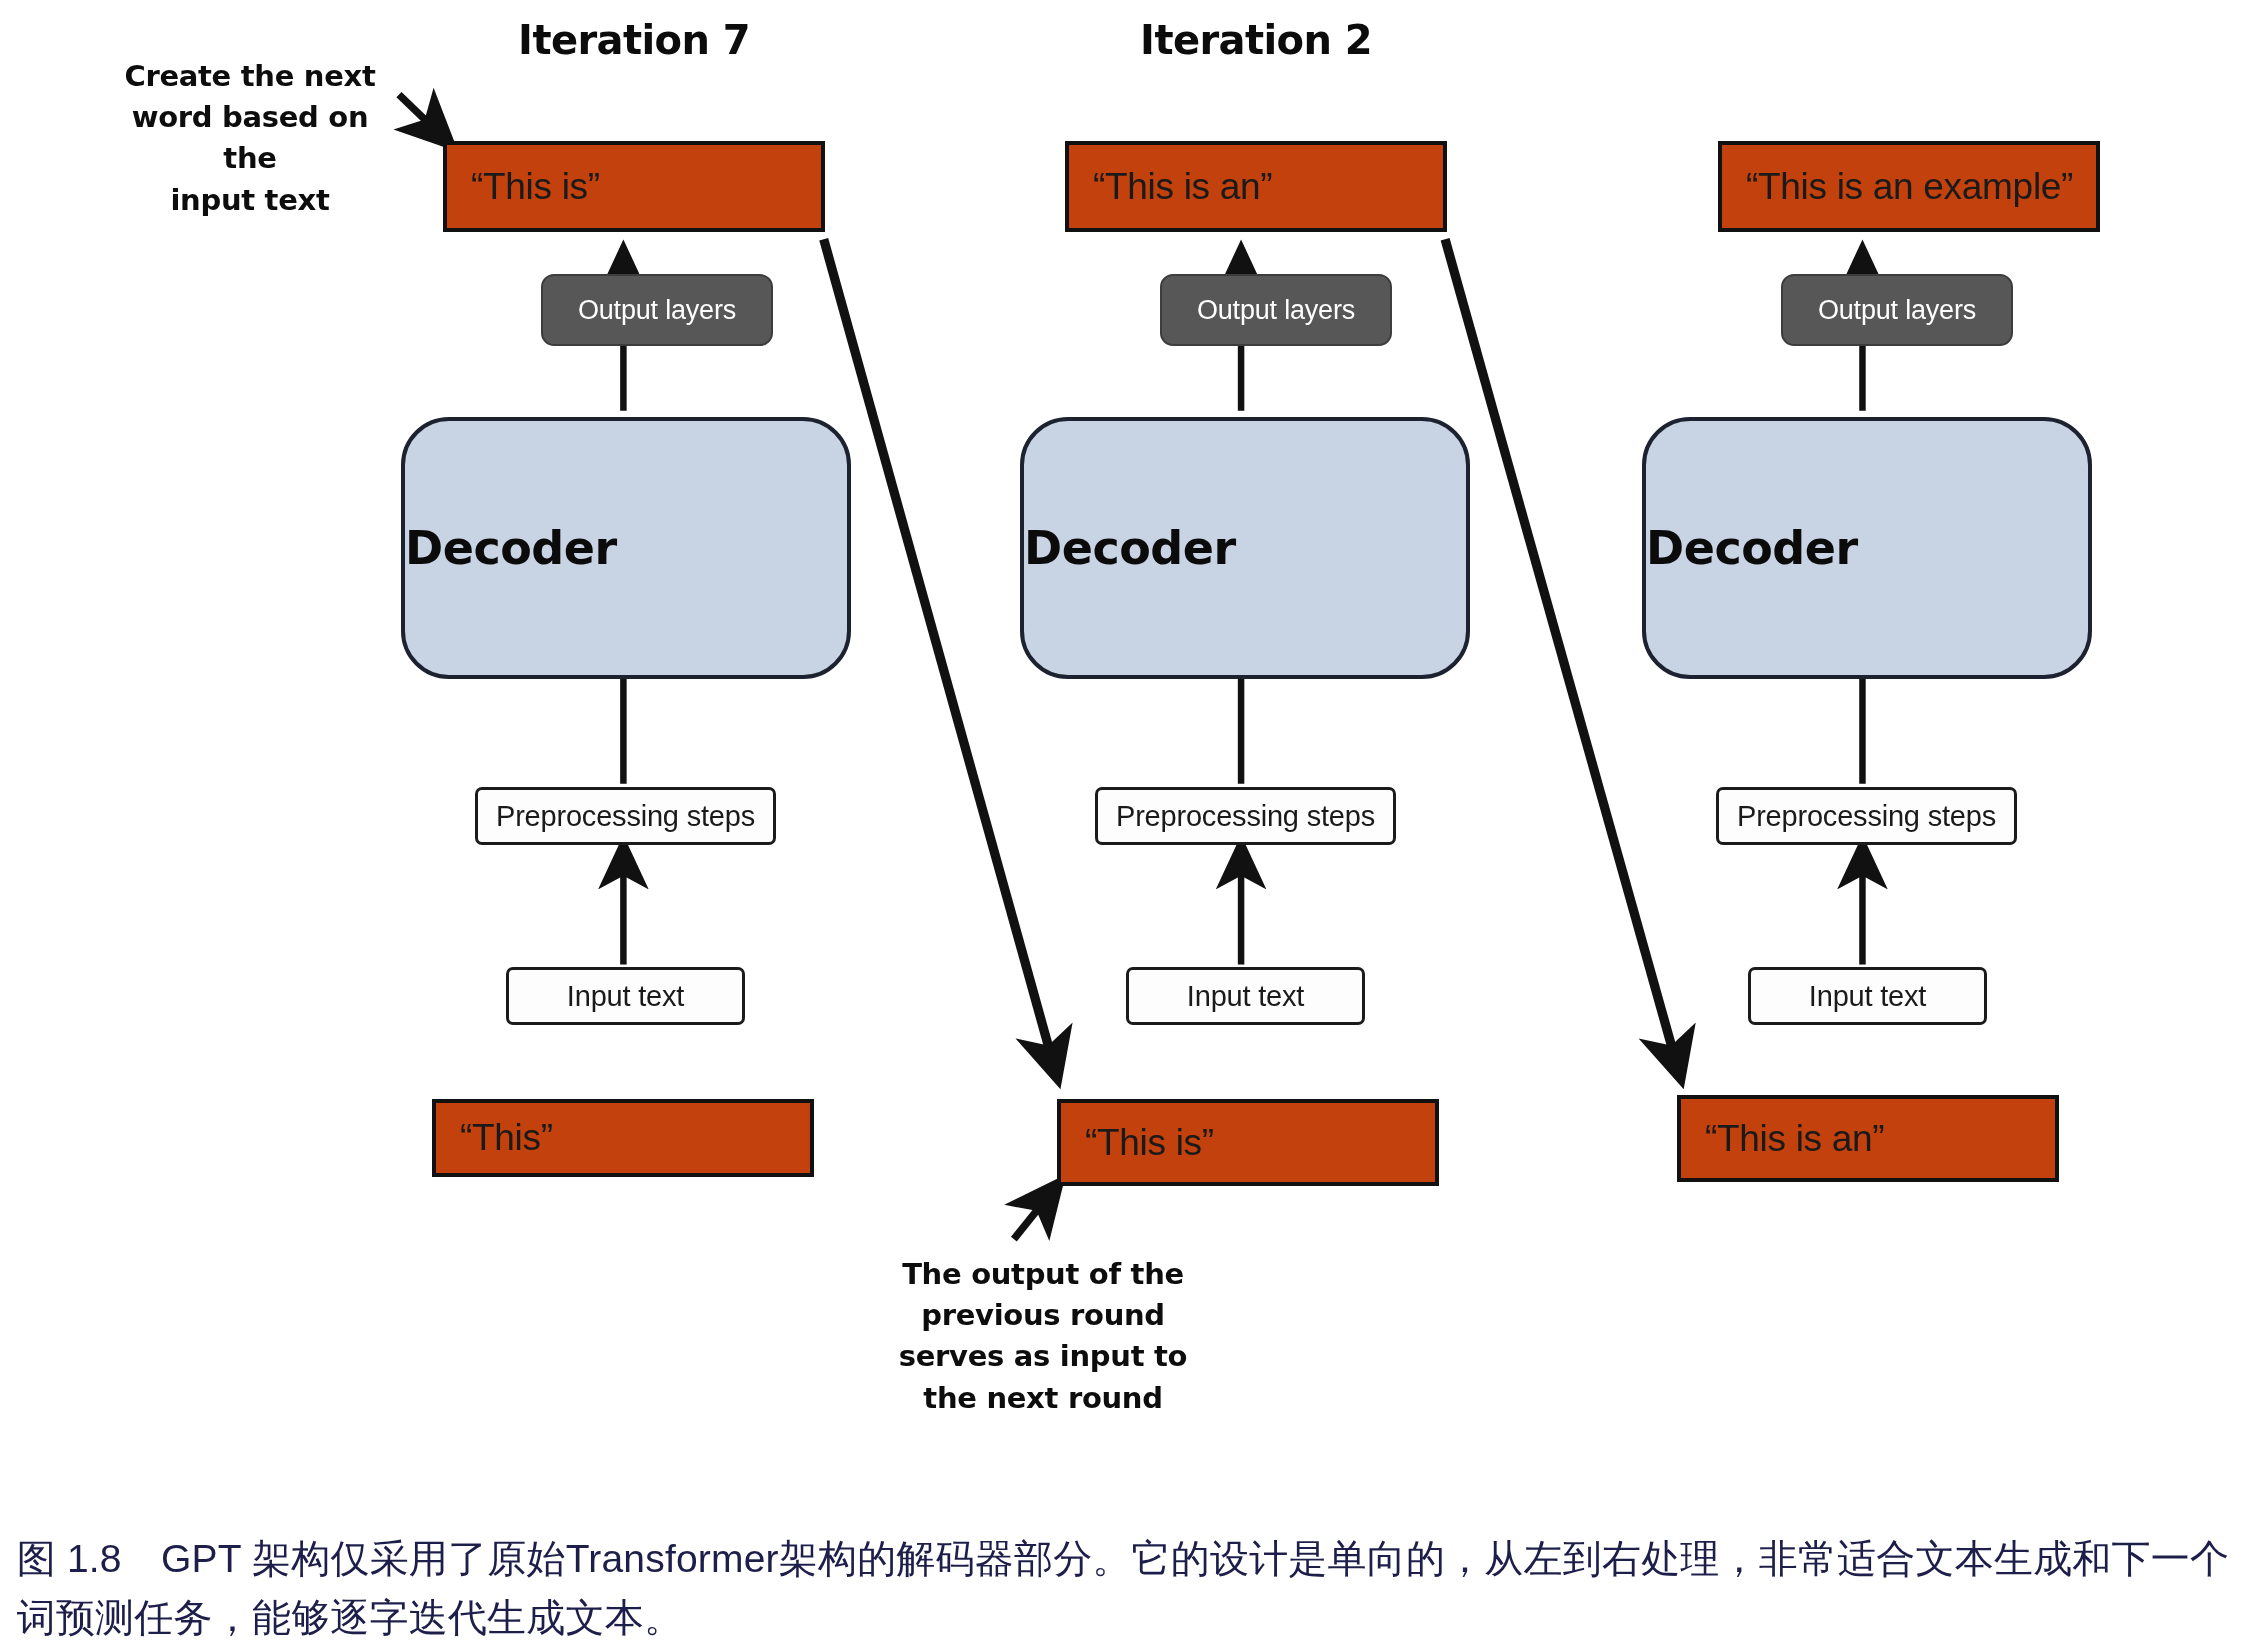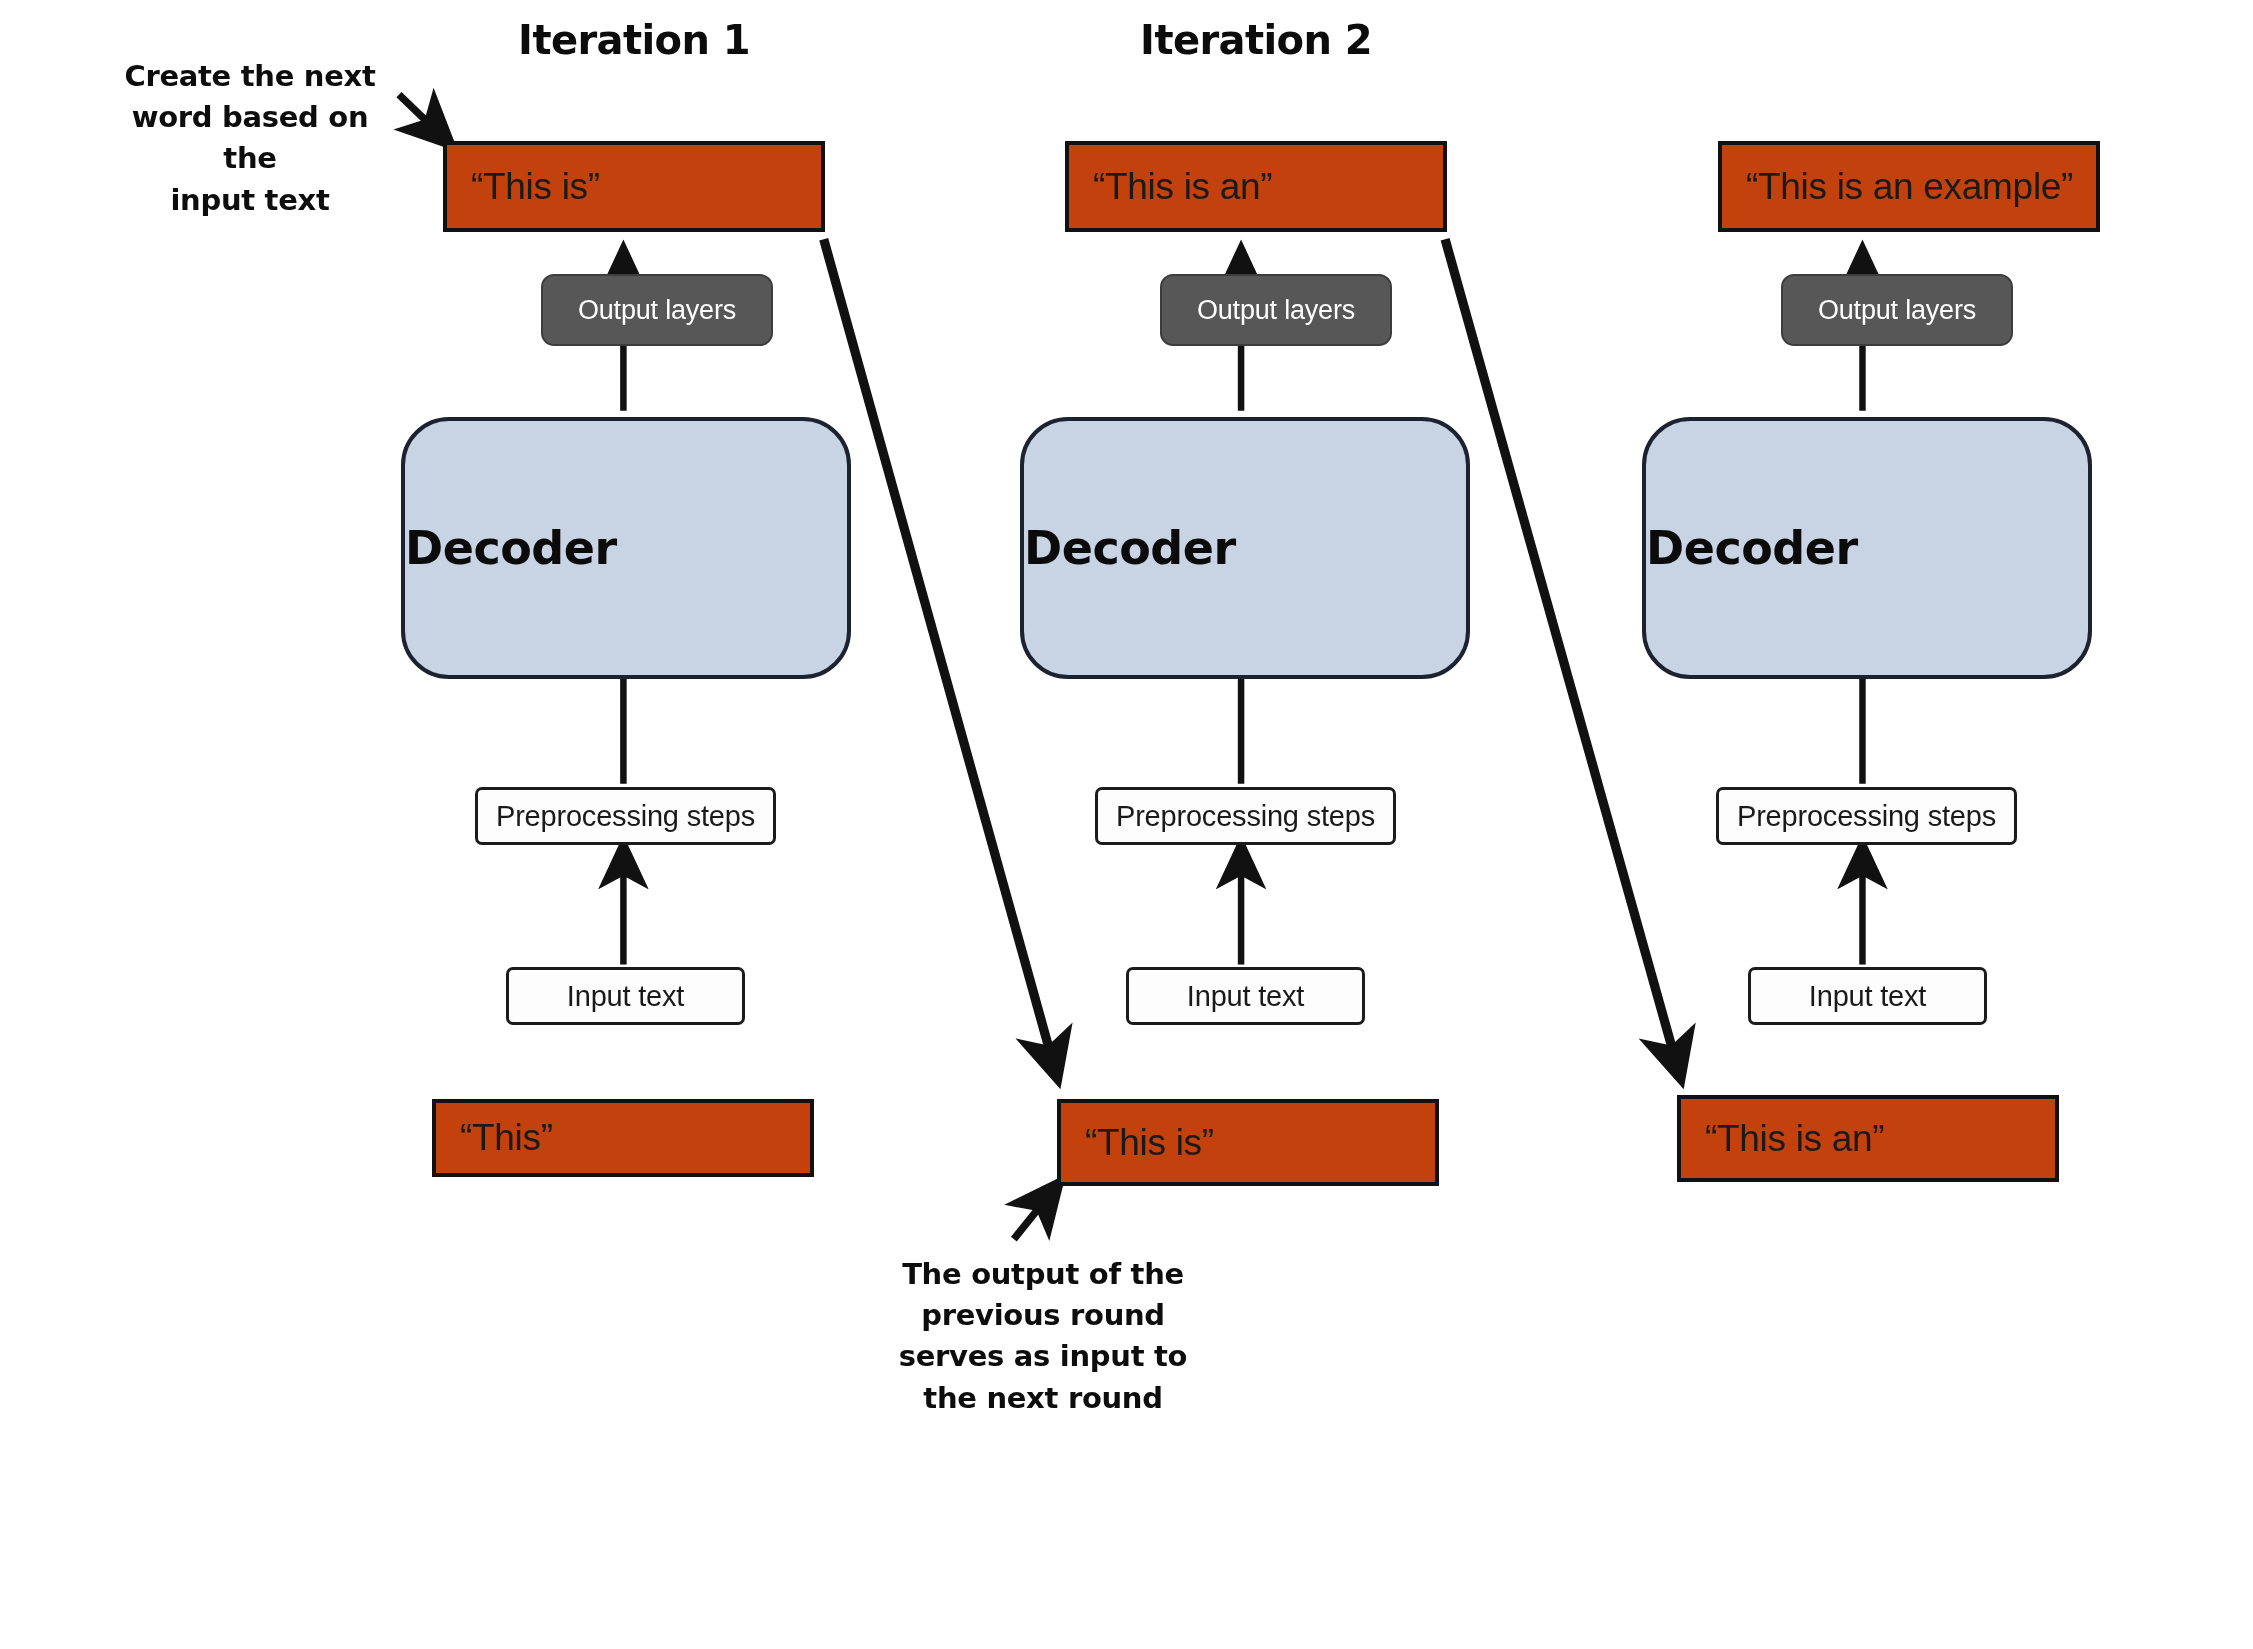--- a/index.html
+++ b/index.html
@@ -194,21 +194,21 @@
 
     <g>
       <line x1="430" y1="102" x2="486" y2="156" stroke="#111111" stroke-width="8" marker-end="url(#ah)"></line>
     </g>
 
     <g>
       <line x1="1093" y1="1336" x2="1142" y2="1275" stroke="#111111" stroke-width="8" marker-end="url(#ah)"></line>
     </g>
   </svg>
 
-  <div class="iter-title" style="left:443px; top:16.7px; width:382px;">Iteration 1</div>
+  <div class="iter-title" style="left:443px; top:16.7px; width:382px;">Iteration 7</div>
   <div class="iter-title" style="left:1065px; top:16.7px; width:382px;">Iteration 2</div>
 
   <div class="text-box" style="left:443px; top:141px; width:382px; height:91px;">
     <span>“This is”</span>
   </div>
   <div class="text-box" style="left:1065px; top:141px; width:382px; height:91px;">
     <span>“This is an”</span>
   </div>
   <div class="text-box" style="left:1686px; top:141px; width:382px; height:91px;margin-left:32px;">
     <span>“This is an example”</span>
@@ -266,15 +266,16 @@
 
   <div class="annotation" style="left:111px; top:56px; width:278px; white-space:pre-line;">Create the next
 word based on the
 input text</div>
 
   <div class="annotation" style="left:890px; top:1254px; width:306px; white-space:pre-line;">The output of the
 previous round
 serves as input to
 the next round</div>
 
+  <div class="caption">图 1.8 GPT 架构仅采用了原始Transformer架构的解码器部分。它的设计是单向的，从左到右处理，非常适合文本生成和下一个词预测任务，能够逐字迭代生成文本。</div>
 
 </div>
 
 
 </body></html>

